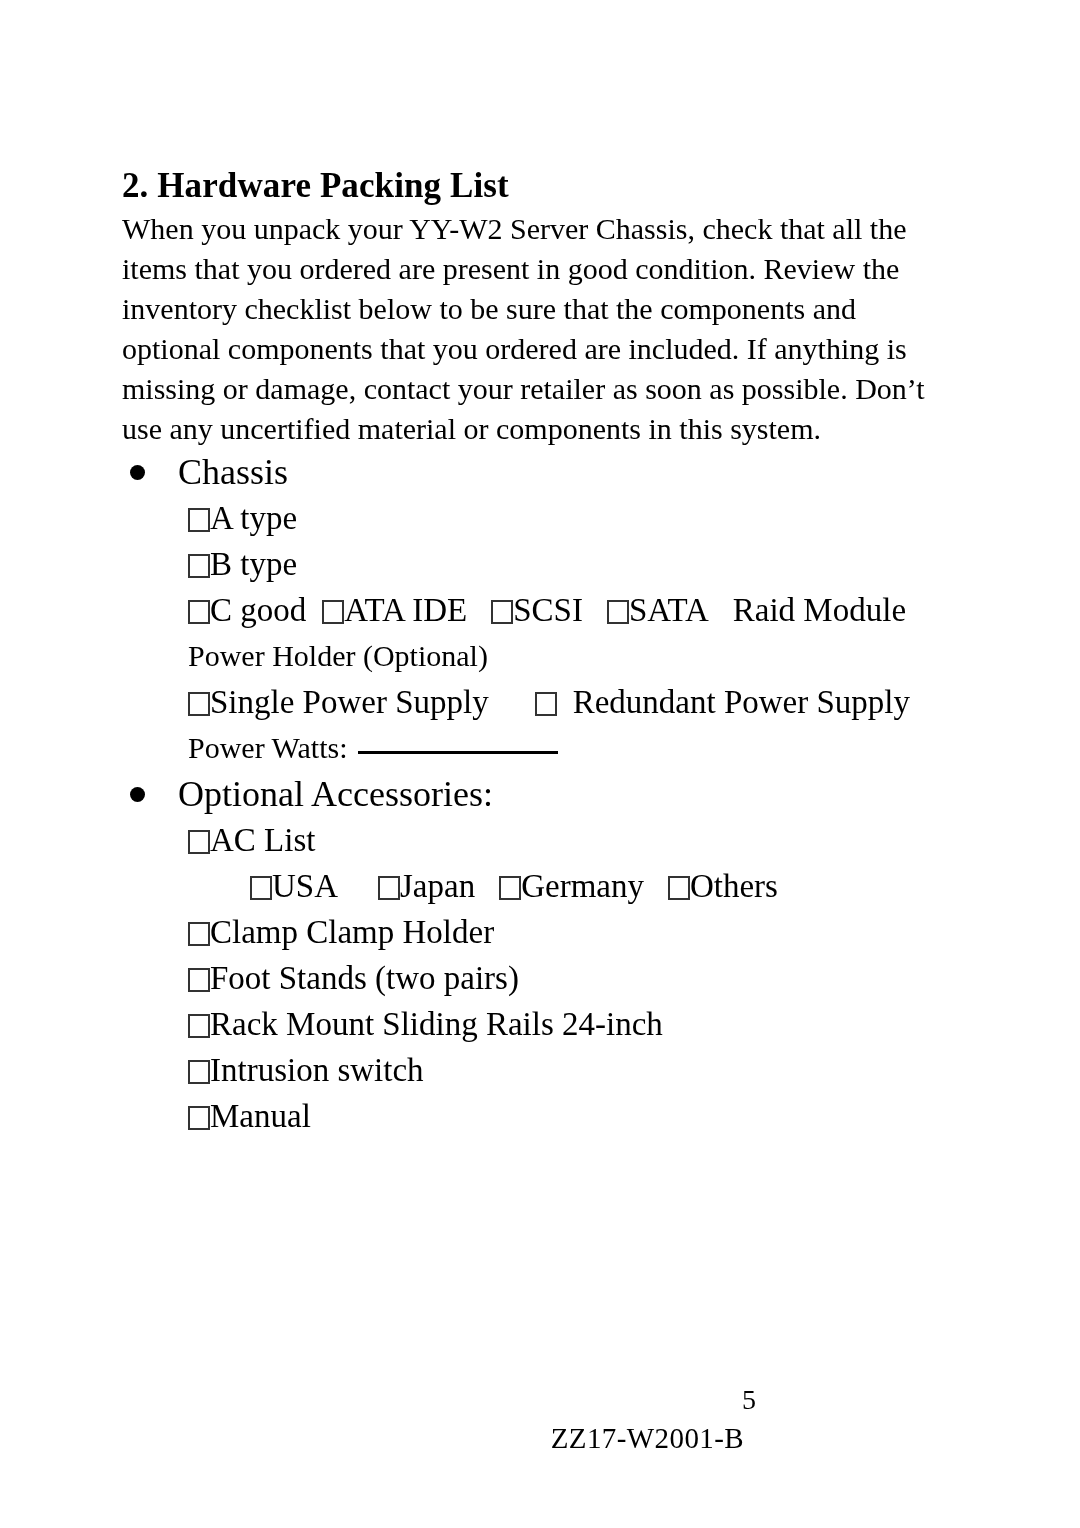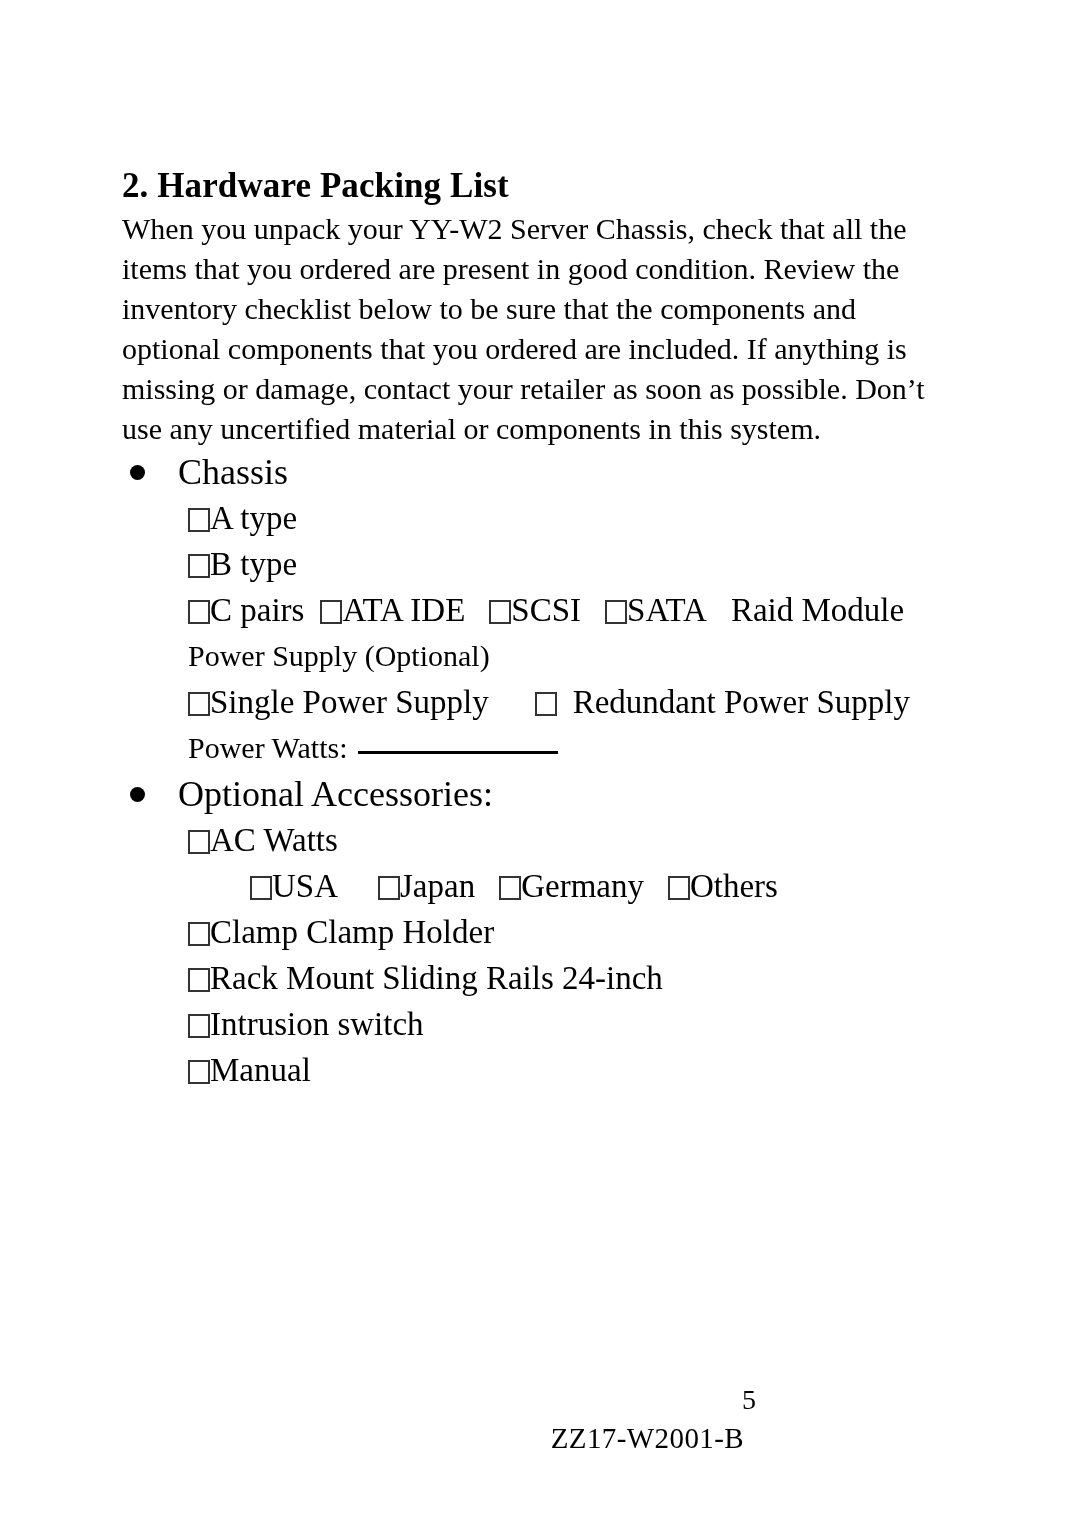--- a/index.html
+++ b/index.html
@@ -141,50 +141,53 @@
 
     <div class="chk-row indent-1">
       <span class="cb"></span><span class="lbl">A type</span>
     </div>
 
     <div class="chk-row indent-1">
       <span class="cb"></span><span class="lbl">B type</span>
     </div>
 
     <div class="chk-row indent-1">
-      <span class="cb"></span><span class="lbl">C pairs</span><span class="gap-sm"></span><span class="cb"></span><span class="lbl">ATA IDE</span><span class="gap-md"></span><span class="cb"></span><span class="lbl">SCSI</span><span class="gap-md"></span><span class="cb"></span><span class="lbl">SATA</span><span class="gap-md"></span><span class="lbl">Raid Module</span>
-    </div>
-
-    <div class="plain-row">Power Supply (Optional)</div>
+      <span class="cb"></span><span class="lbl">C good</span><span class="gap-sm"></span><span class="cb"></span><span class="lbl">ATA IDE</span><span class="gap-md"></span><span class="cb"></span><span class="lbl">SCSI</span><span class="gap-md"></span><span class="cb"></span><span class="lbl">SATA</span><span class="gap-md"></span><span class="lbl">Raid Module</span>
+    </div>
+
+    <div class="plain-row">Power Holder (Optional)</div>
 
     <div class="chk-row indent-1">
       <span class="cb"></span><span class="lbl">Single Power Supply</span><span class="gap-xl"></span><span class="cb"></span><span class="gap-sm"></span><span class="lbl">Redundant Power Supply</span>
     </div>
 
     <div class="plain-row">
       <span class="lbl">Power Watts:</span><span class="blank-line"></span>
     </div>
 
     <div class="bullet-row">
       <span class="bullet-dot"></span>
       <span>Optional Accessories:</span>
     </div>
 
     <div class="chk-row indent-1">
-      <span class="cb"></span><span class="lbl">AC Watts</span>
+      <span class="cb"></span><span class="lbl">AC List</span>
     </div>
 
     <div class="chk-row indent-2">
       <span class="cb"></span><span class="lbl">USA</span><span class="gap-lg"></span><span class="cb"></span><span class="lbl">Japan</span><span class="gap-md"></span><span class="cb"></span><span class="lbl">Germany</span><span class="gap-md"></span><span class="cb"></span><span class="lbl">Others</span>
     </div>
 
     <div class="chk-row indent-1">
       <span class="cb"></span><span class="lbl">Clamp Clamp Holder</span>
     </div>
 
+    <div class="chk-row indent-1">
+      <span class="cb"></span><span class="lbl">Foot Stands (two pairs)</span>
+    </div>
 
     <div class="chk-row indent-1">
       <span class="cb"></span><span class="lbl">Rack Mount Sliding Rails 24-inch</span>
     </div>
 
     <div class="chk-row indent-1">
       <span class="cb"></span><span class="lbl">Intrusion switch</span>
     </div>
 
     <div class="chk-row indent-1">

